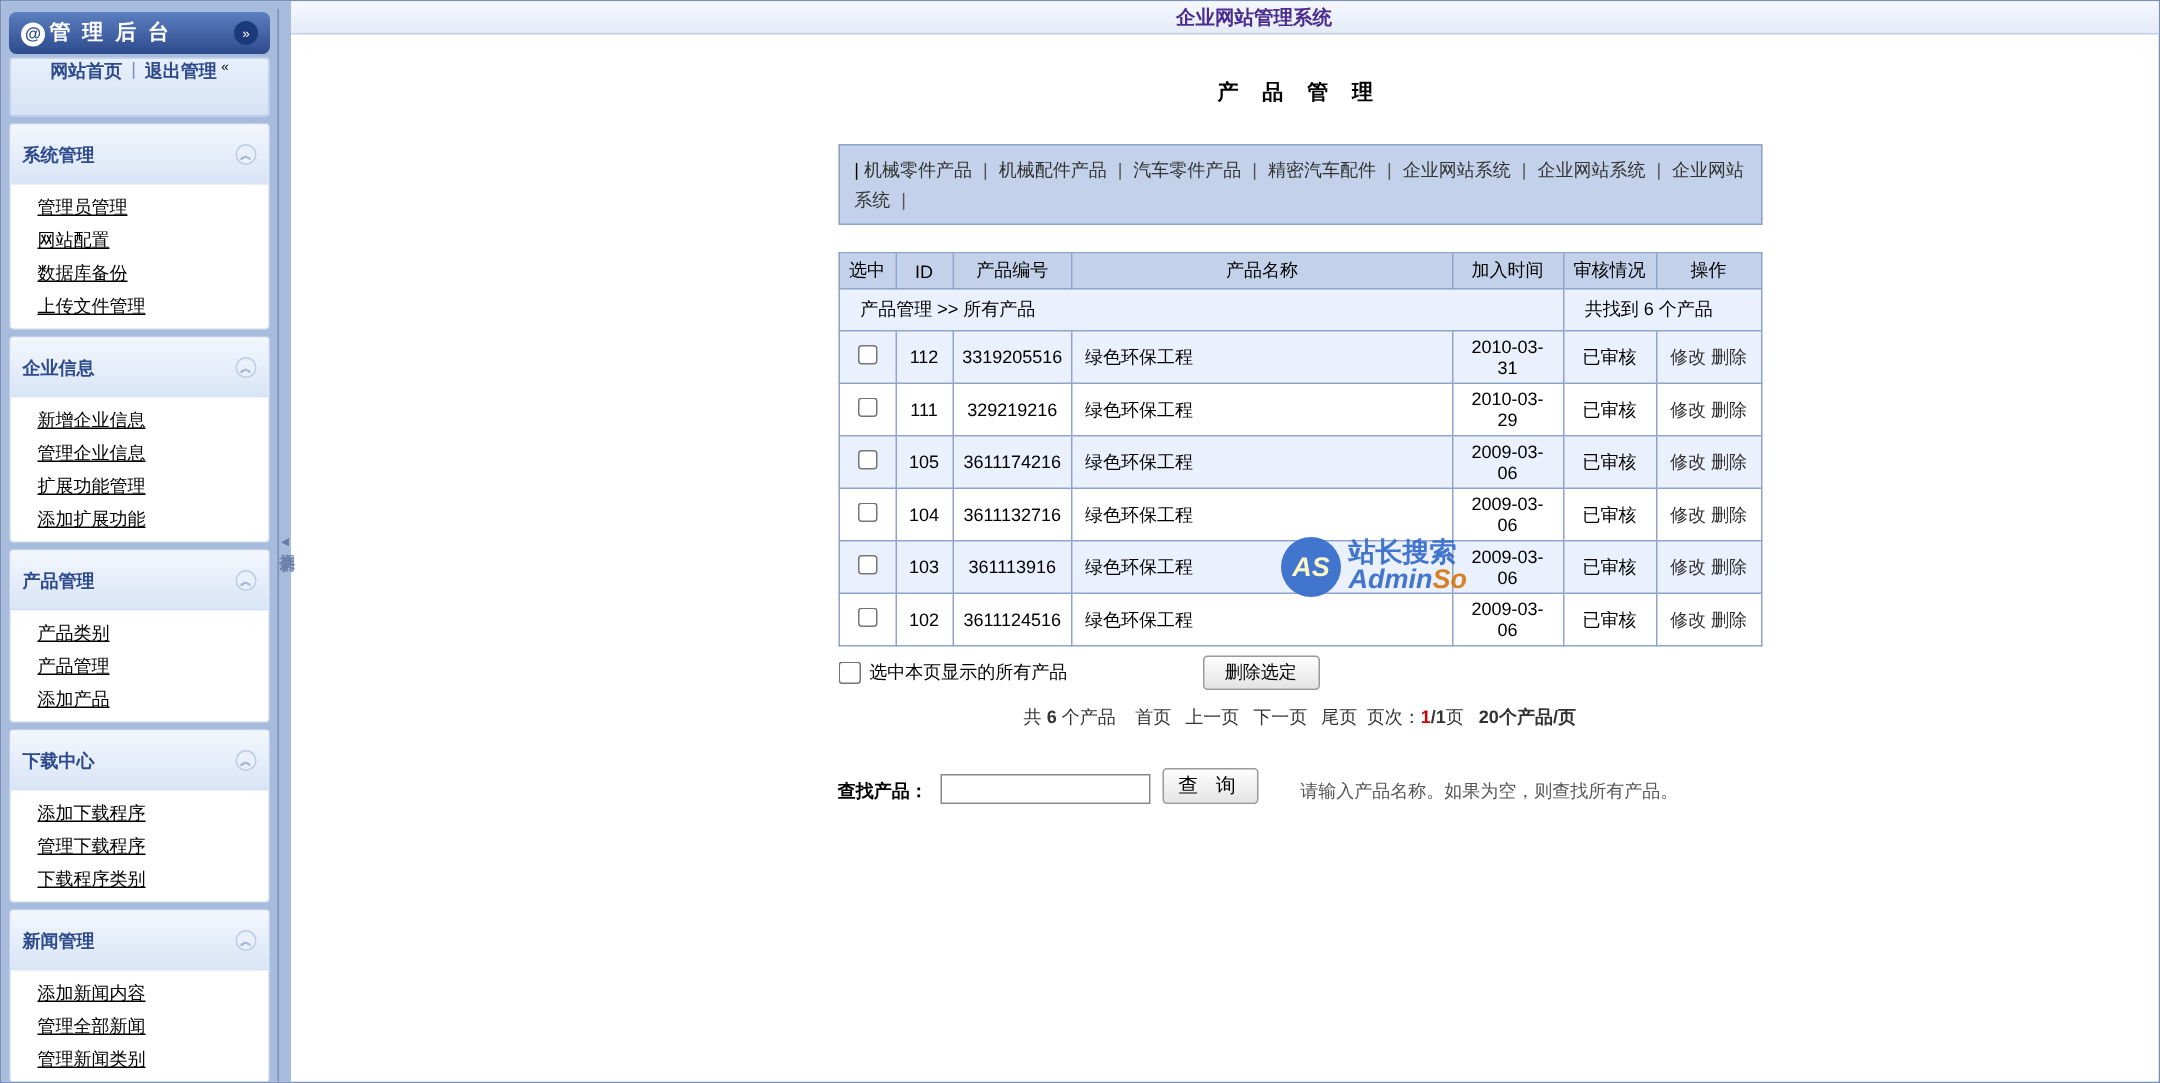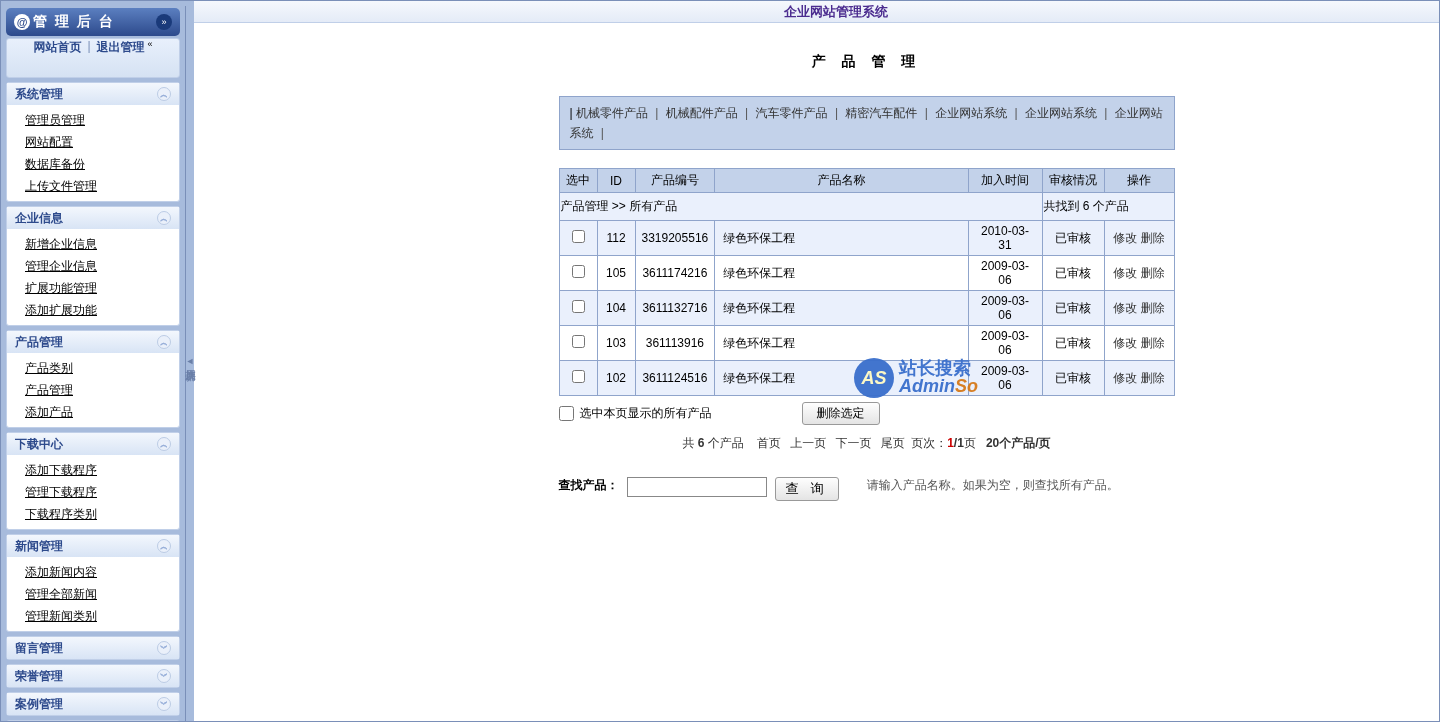--- a/index.html
+++ b/index.html
@@ -9,55 +9,55 @@
 .sidebar-inner { flex: 1; border-right: 1px solid #7a8fb8; overflow: hidden; }
 .sidebar-header { background: linear-gradient(to bottom, #5b7fc0, #2d4a8c); color: #fff; height: 28px; display: flex; align-items: center; justify-content: space-between; padding: 0 8px; border-radius: 5px; margin: 2px 5px 2px 0; }
 .sidebar-header-text { font-size: 14px; font-weight: bold; letter-spacing: 2px; text-align: right; }
 .at-icon { background: #fff; color: #2d4a8c; border-radius: 50%; width: 16px; height: 16px; display: inline-flex; align-items: center; justify-content: center; font-weight: bold; font-size: 11px; margin-right: 3px; }
 .dbl-arrow { background: #1a3a7a; border-radius: 50%; width: 16px; height: 16px; display: inline-flex; align-items: center; justify-content: center; color: #fff; font-size: 9px; }
 .top-links { background: linear-gradient(to bottom, #e8f0fc, #d5e2f3); height: 40px; display: flex; align-items: flex-start; justify-content: center; margin: 0 5px 4px 0; border: 1px solid #c0cfe8; border-radius: 3px; }
 .top-links a { color: #2d4a8c; text-decoration: none; font-weight: bold; font-size: 12px; }
 .top-links .sep { margin: 0 6px; color: #7a8fb8; }
 .top-links .arrow-r { font-size: 9px; margin-left: 3px; }
 .menu-group { margin: 0 5px 4px 0; background: #fff; border: 1px solid #c0cfe8; border-radius: 3px; }
-.menu-title { background: linear-gradient(to bottom, #f3f7fd, #d8e4f5); height: 22px; display: flex; align-items: center; justify-content: space-between; padding: 0 8px; cursor: pointer; }
+.menu-title { background: linear-gradient(to bottom, #f3f7fd, #d8e4f5); height: 40px; display: flex; align-items: center; justify-content: space-between; padding: 0 8px; cursor: pointer; }
 .menu-title-text { color: #2d4a8c; font-weight: bold; }
 .chevron { background: #eaf0fa; border: 1px solid #bccce5; border-radius: 50%; width: 14px; height: 14px; display: inline-flex; align-items: center; justify-content: center; font-size: 8px; color: #5b7fc0; }
 .menu-items { padding: 4px 0; }
 .menu-item { padding: 2px 4px 2px 18px; color: #000000; cursor: pointer; line-height: 18px; text-decoration: underline; }
 .divider-handle { width: 8px; background: #a7bbdc; display: flex; align-items: center; justify-content: center; cursor: ew-resize; }
 .divider-handle .arrow { color: #6a7fa8; font-size: 9px; }
 .divider-text { position: absolute; writing-mode: vertical-rl; color: #6a7fa8; font-size: 11px; top: 50%; transform: translateY(-50%); }
 .main { flex: 1; display: flex; flex-direction: column; background: #fff; }
 .main-header { background: linear-gradient(to bottom, #f5f8fd, #e4ebf7); height: 22px; display: flex; align-items: center; justify-content: center; border-bottom: 1px solid #c0cfe8; padding-left: 39px; }
 .main-header-text { color: #4b2c8f; font-weight: bold; font-size: 13px; }
 .main-content { flex: 1; padding: 30px 30px 0 130px; overflow: auto; }
 .page-title { text-align: center; font-weight: bold; font-size: 14px; letter-spacing: 6px; margin-bottom: 25px; color: #000; }
 .category-bar { background: #c3d2ea; border: 1px solid #8fa4cb; padding: 6px 10px; width: 616px; margin: 0 auto 18px; line-height: 20px; }
 .category-bar a { color: #333; text-decoration: none; }
 .category-bar .cat-sep { margin: 0 4px; color: #555; }
 .data-table { width: 616px; margin: 0 auto; border-collapse: collapse; border: 1px solid #8fa4cb; }
 .data-table th, .data-table td { border: 1px solid #8fa4cb; padding: 3px 6px; text-align: center; font-size: 12px; }
-.data-table .breadcrumb-row td { background: #c3d2ea; text-align: left; padding: 5px 1px; }
+.data-table .breadcrumb-row td { background: #c3d2ea; text-align: left; padding: 5px 14px; }
 .data-table .count-cell { text-align: left !important; }
 .data-table thead th { background: #c3d2ea; font-weight: normal; }
 .data-table tbody tr:nth-child(odd) td { background: #eaf0fc; }
 .data-table tbody tr:nth-child(even) td { background: #fff; }
 .data-table .name-col { text-align: left; padding-left: 8px; }
 .data-table input[type=checkbox] { width: 13px; height: 13px; }
 .data-table a { color: #333; text-decoration: none; }
 .below-table { width: 616px; margin: 6px auto 0; display: flex; align-items: center; }
 .select-all-wrap { display: flex; align-items: center; gap: 6px; }
 .select-all-wrap input { width: 15px; height: 15px; }
 .btn { background: linear-gradient(to bottom, #fefefe, #e4e4e4); border: 1px solid #999; border-radius: 3px; padding: 2px 14px; cursor: pointer; font-size: 12px; margin-left: 90px; }
 .pagination { width: 616px; margin: 10px auto 0; text-align: center; color: #333; }
 .pagination a { color: #333; text-decoration: none; margin: 0 3px; }
 .pagination .b { font-weight: bold; }
 .pagination .red { color: #c00; }
-.search-row { width: 616px; margin: 25px auto 0; display: flex; align-items: flex-start; gap: 8px; }
+.search-row { width: 616px; margin: 25px auto 0; display: flex; align-items: flex-end; gap: 8px; }
 .search-row label { font-weight: bold; }
 .search-row input[type=text] { width: 140px; height: 20px; border: 1px solid #888; padding: 0 3px; }
 .search-btn { background: linear-gradient(to bottom, #fefefe, #e4e4e4); border: 1px solid #999; border-radius: 3px; padding: 2px 10px; cursor: pointer; letter-spacing: 4px; }
 .search-hint { color: #555; margin-left: 20px; }
 .watermark { position: absolute; left: 660px; top: 335px; pointer-events: none; opacity: 0.95; }
 .watermark .as-circle { width: 40px; height: 40px; background: #3a6fcc; border-radius: 50%; display: inline-flex; align-items: center; justify-content: center; color: #fef9c3; font-weight: bold; font-size: 18px; font-style: italic; }
 .watermark .wm-cn { color: #3a6fcc; font-weight: bold; font-size: 18px; position: absolute; left: 45px; top: -2px; white-space: nowrap; }
 .watermark .wm-en { font-weight: bold; font-size: 18px; font-style: italic; position: absolute; left: 45px; top: 18px; white-space: nowrap; }
 .watermark .wm-en .a1 { color: #3a6fcc; }
 .watermark .wm-en .a2 { color: #d67a1a; }
@@ -202,20 +202,29 @@
               <td><input type="checkbox" style=""></td>
               <td>112</td>
               <td>3319205516</td>
               <td class="name-col">绿色环保工程</td>
               <td>2010-03-31</td>
               <td>已审核</td>
               <td><a href="#">修改</a> <a href="#">删除</a></td>
             </tr>
             <tr>
               <td><input type="checkbox" style=""></td>
+              <td>111</td>
+              <td>329219216</td>
+              <td class="name-col">绿色环保工程</td>
+              <td>2010-03-29</td>
+              <td>已审核</td>
+              <td><a href="#">修改</a> <a href="#">删除</a></td>
+            </tr>
+            <tr>
+              <td><input type="checkbox" style=""></td>
               <td>105</td>
               <td>3611174216</td>
               <td class="name-col">绿色环保工程</td>
               <td>2009-03-06</td>
               <td>已审核</td>
               <td><a href="#">修改</a> <a href="#">删除</a></td>
             </tr>
             <tr>
               <td><input type="checkbox" style=""></td>
               <td>104</td>

